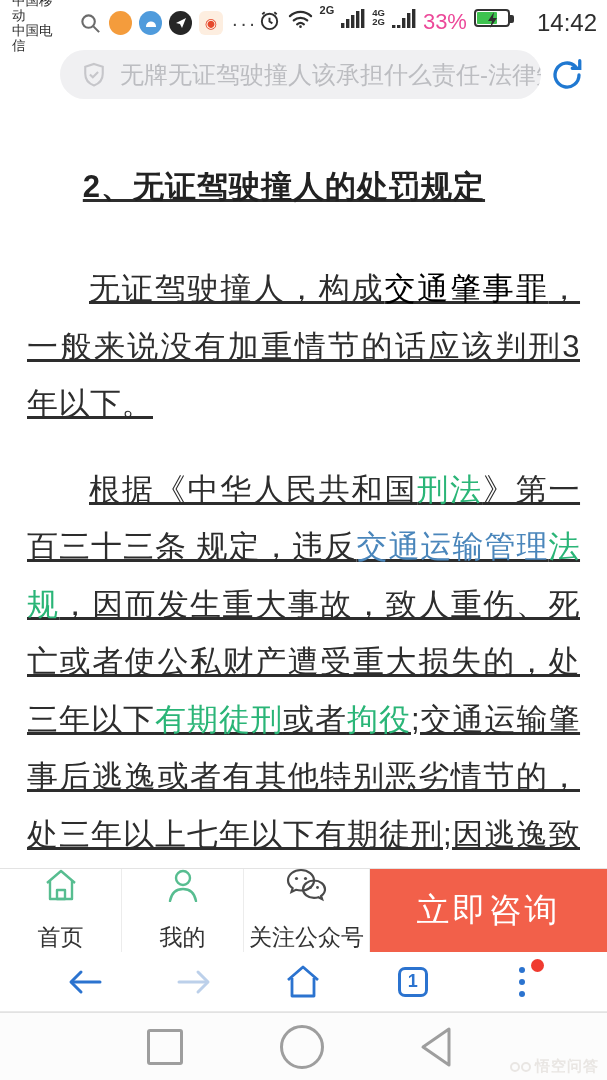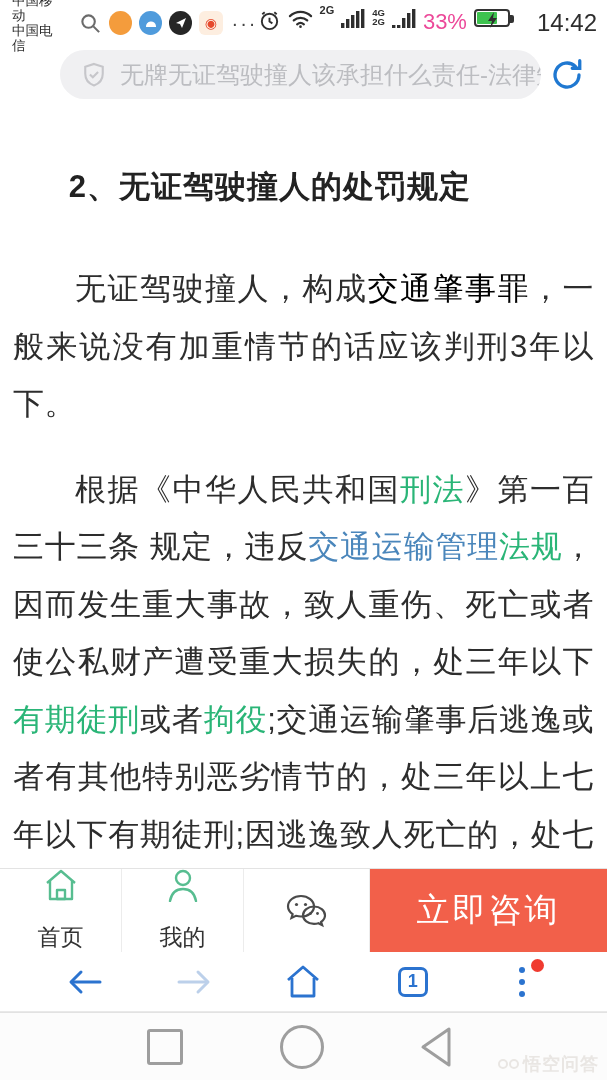--- a/index.html
+++ b/index.html
@@ -27,21 +27,21 @@
   .bolt { position:absolute; left:9px; top:1px; }
   .time { font-size:24px; color:#2e2e2e; margin-left:20px; }
 
   
   .search-header { height:71px; display:flex; align-items:center; padding:0 14px 10px 60px; background:#fff; }
   .search-pill { flex:1; height:49px; background:#f0f0f2; border-radius:25px; display:flex; align-items:center; padding:0 20px; gap:12px; overflow:hidden; }
   .search-text { font-size:24px; color:#bcbdc1; white-space:nowrap; }
   .refresh-btn { width:52px; height:52px; display:flex; align-items:center; justify-content:center; }
 
   
-  .article { padding:0 13px; color:#2d2d2d; }
+  .article { padding:0 27px; color:#2d2d2d;text-decoration:underline; }
   .clipped-line { height:15px; overflow:hidden; }
   .clipped-line > div { font-size:31px; line-height:57px; margin-top:-44px; text-indent:1.8em; color:#2d2d2d; }
   .article-heading { margin-top:36px; font-size:31px; font-weight:bold; letter-spacing:1px; text-indent:1.8em; color:#222; }
   .article-para { margin-top:52px; font-size:31px; line-height:57.5px; text-indent:2em; text-align:justify; letter-spacing:0.5px; }
   .article-para + .article-para { margin-top:28px; }
 
   
   .consult-bar { position:absolute; left:0; top:868px; width:607px; height:84px; display:flex; background:#fff; border-top:1px solid #e3e3e3; }
   .tb-cell { width:122px; display:flex; flex-direction:column; align-items:center; justify-content:center; gap:20px; border-right:1px solid #ececec; background:#fff; cursor:pointer; }
   .tb-cell:nth-child(3) { width:126px; }
@@ -55,21 +55,21 @@
   .kebab { display:flex; flex-direction:column; gap:6px; align-items:center; }
   .kebab i { width:6px; height:6px; border-radius:50%; background:#2b73cf; }
   .red-badge { position:absolute; top:1px; right:6px; width:13px; height:13px; border-radius:50%; background:#f03b30; }
 
   
   .android-nav { position:absolute; left:0; top:1012px; width:607px; height:68px; background:#fcfcfc; border-top:1px solid #e2e2e2; display:flex; align-items:center; }
   .an-item { position:absolute; top:0; height:68px; display:flex; align-items:center; justify-content:center; width:80px; cursor:pointer; }
   .an-square { left:125px; } .an-circle { left:262px; } .an-triangle { left:397px; }
   .sq { width:36px; height:36px; border:3px solid #9e9e9e; border-radius:3px; }
   .ci { width:44px; height:44px; border:3px solid #9e9e9e; border-radius:50%; }
-  .watermark { position:absolute; right:8px; bottom:4px; display:flex; align-items:center; gap:4px; color:#e9e6e3; font-size:18px; font-weight:bold; letter-spacing:1px; }
+  .watermark { position:absolute; right:8px; bottom:4px; display:flex; align-items:center; gap:4px; color:#e9e6e3; font-size:15px; font-weight:bold; letter-spacing:1px; }
   .wm-logo { display:flex; gap:1px; }
   .wm-logo i { width:10px; height:10px; border:2.5px solid #e9e6e3; border-radius:50%; }
 
   svg { display:block; }
 </style>
 </head>
 <body>
 
 <div class="phone">
 
@@ -205,20 +205,21 @@
       <span>
         <svg width="44" height="34" viewBox="0 0 44 34" fill="none" stroke="#4a4a4a" stroke-width="2.2">
           <path d="M16 2C8.8 2 3 6.6 3 12.3c0 3.2 1.8 6 4.6 7.9L6.5 24l4.4-2.2c1.6.4 3.3.7 5.1.7 7.2 0 13-4.6 13-10.1S23.2 2 16 2z"></path>
           <circle cx="11.5" cy="10.5" r="1.6" fill="#4a4a4a" stroke="none"></circle>
           <circle cx="20.5" cy="10.5" r="1.6" fill="#4a4a4a" stroke="none"></circle>
           <path d="M29 12.5c6 0 11 3.9 11 8.7 0 2.7-1.5 5.1-3.9 6.7l1 3.2-3.7-1.9c-1.4.4-2.8.6-4.4.6-6 0-11-3.9-11-8.6s5-8.7 11-8.7z"></path>
           <circle cx="25.5" cy="19.5" r="1.4" fill="#4a4a4a" stroke="none"></circle>
           <circle cx="32.5" cy="19.5" r="1.4" fill="#4a4a4a" stroke="none"></circle>
         </svg>
       </span>
+      <span class="tb-label">关注公众号</span>
     </div>
     <div class="consult-btn">立即咨询</div>
   </div>
 
   <div class="browser-nav">
     <div class="bn-item">
       <svg width="42" height="30" viewBox="0 0 42 30" fill="none" stroke="#2b73cf" stroke-width="3" stroke-linecap="round" stroke-linejoin="round">
         <path d="M36 15H8"></path>
           <path d="M17 5 7 15l10 10"></path>
       </svg>

